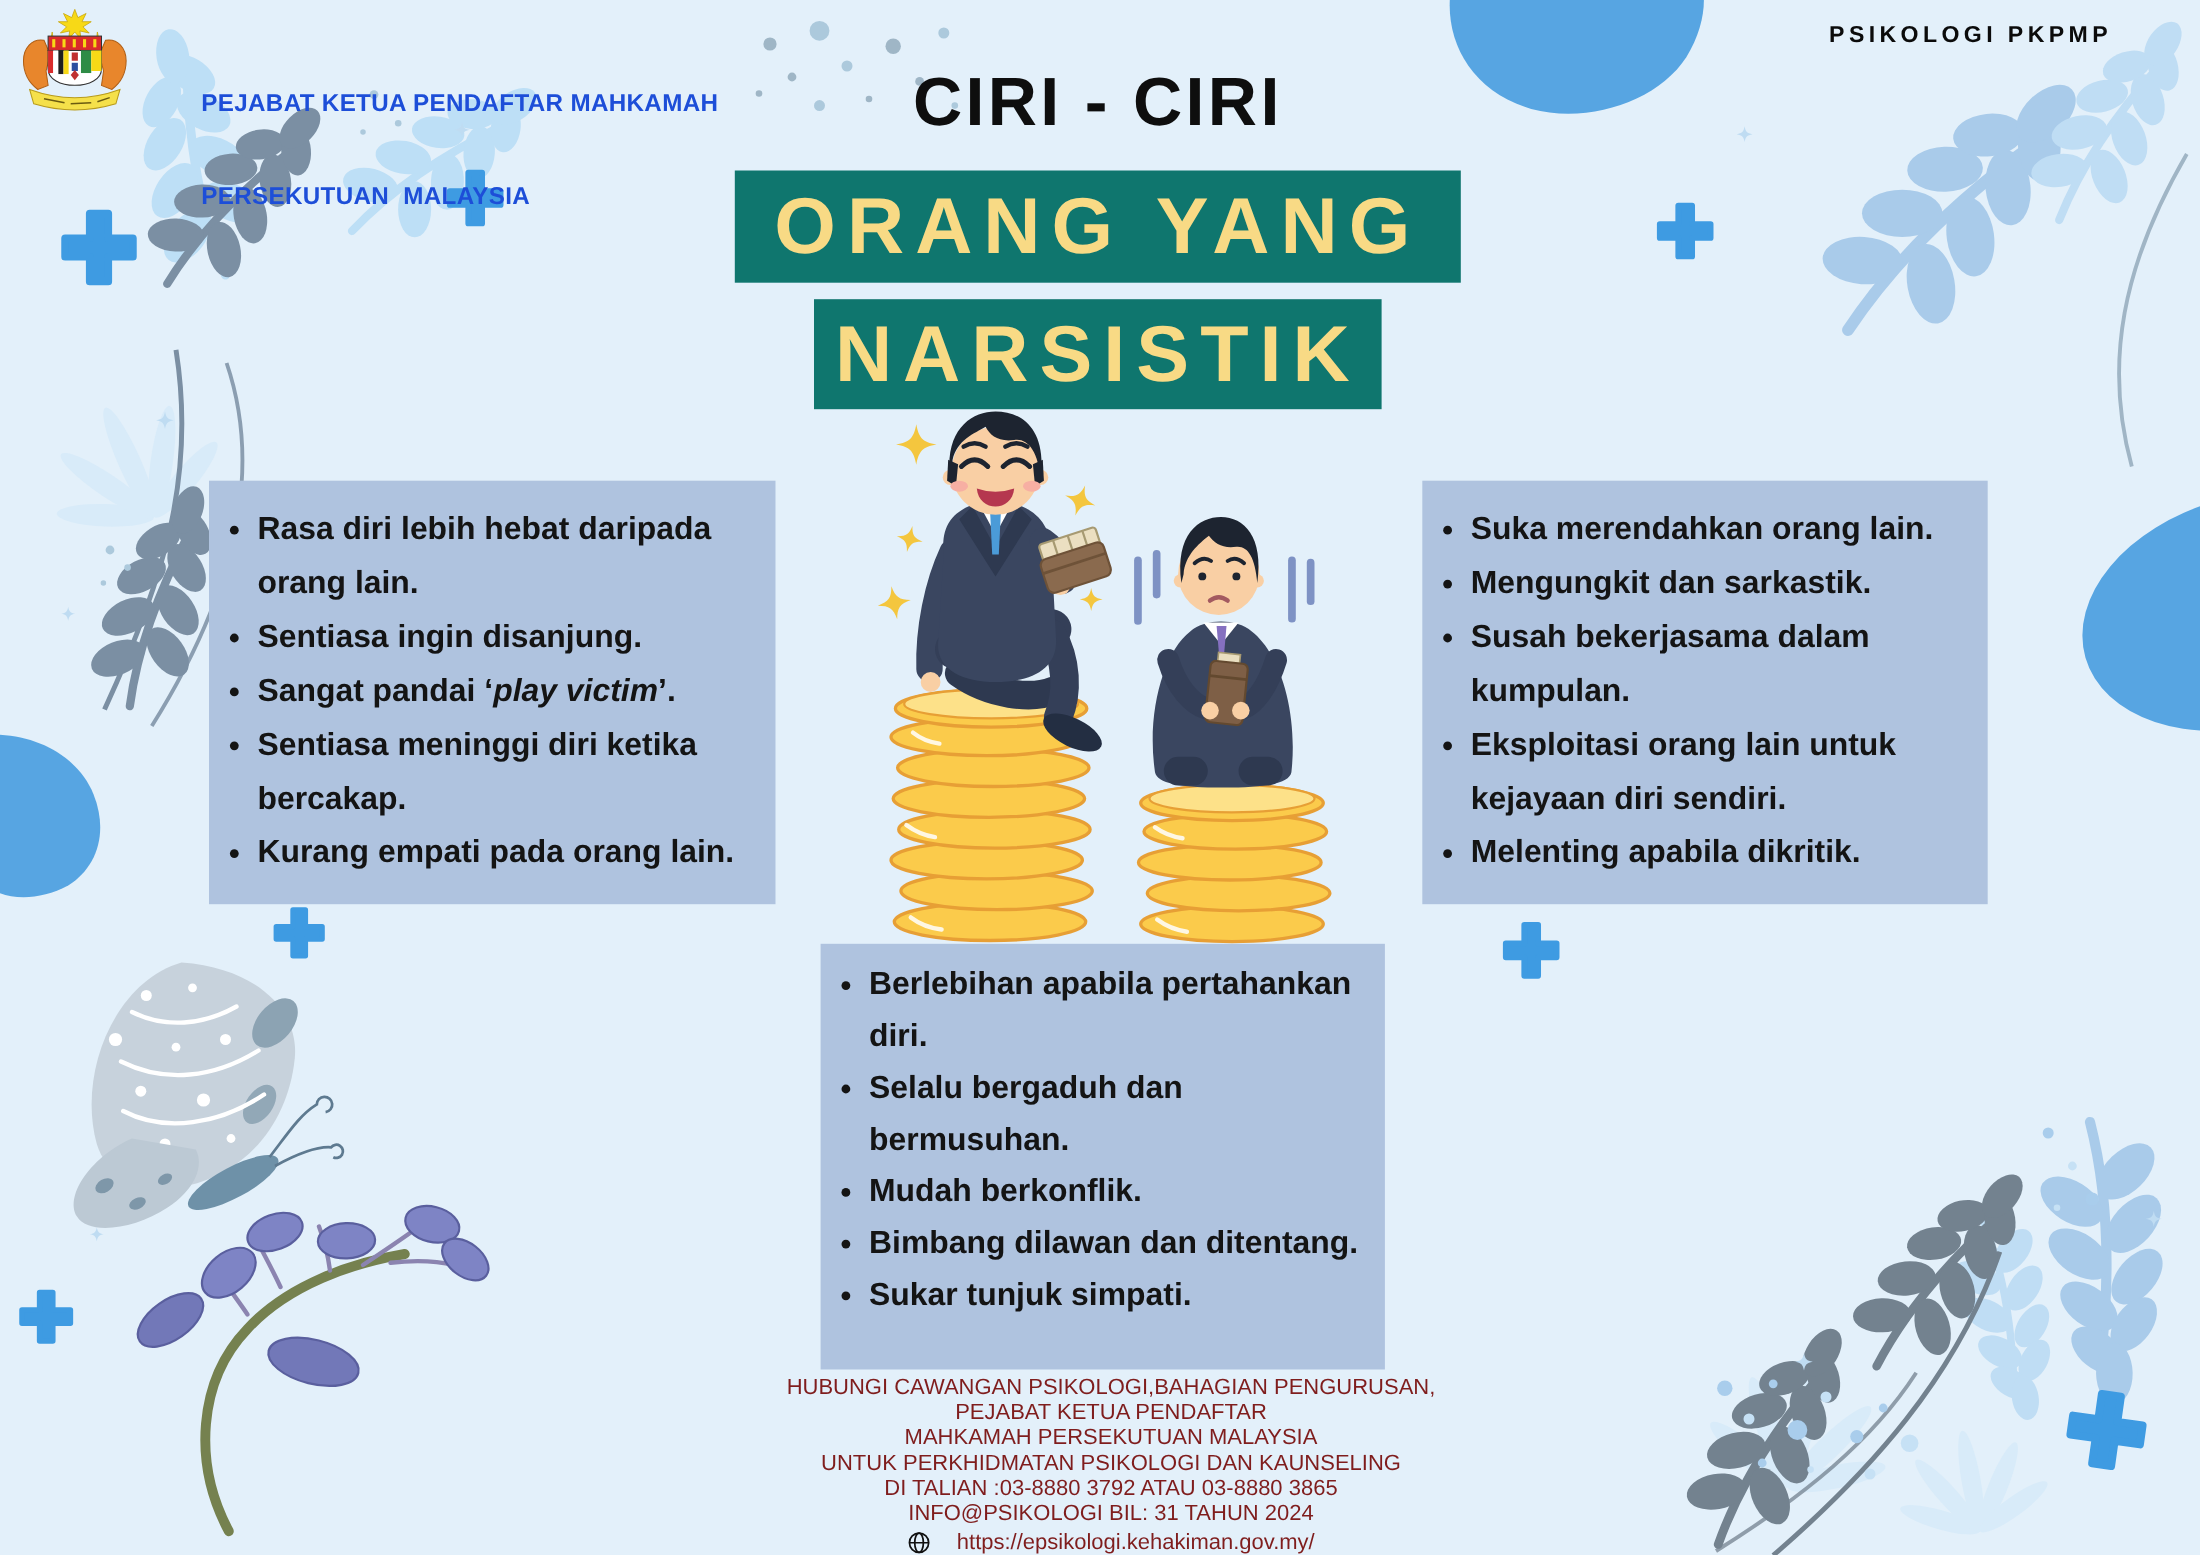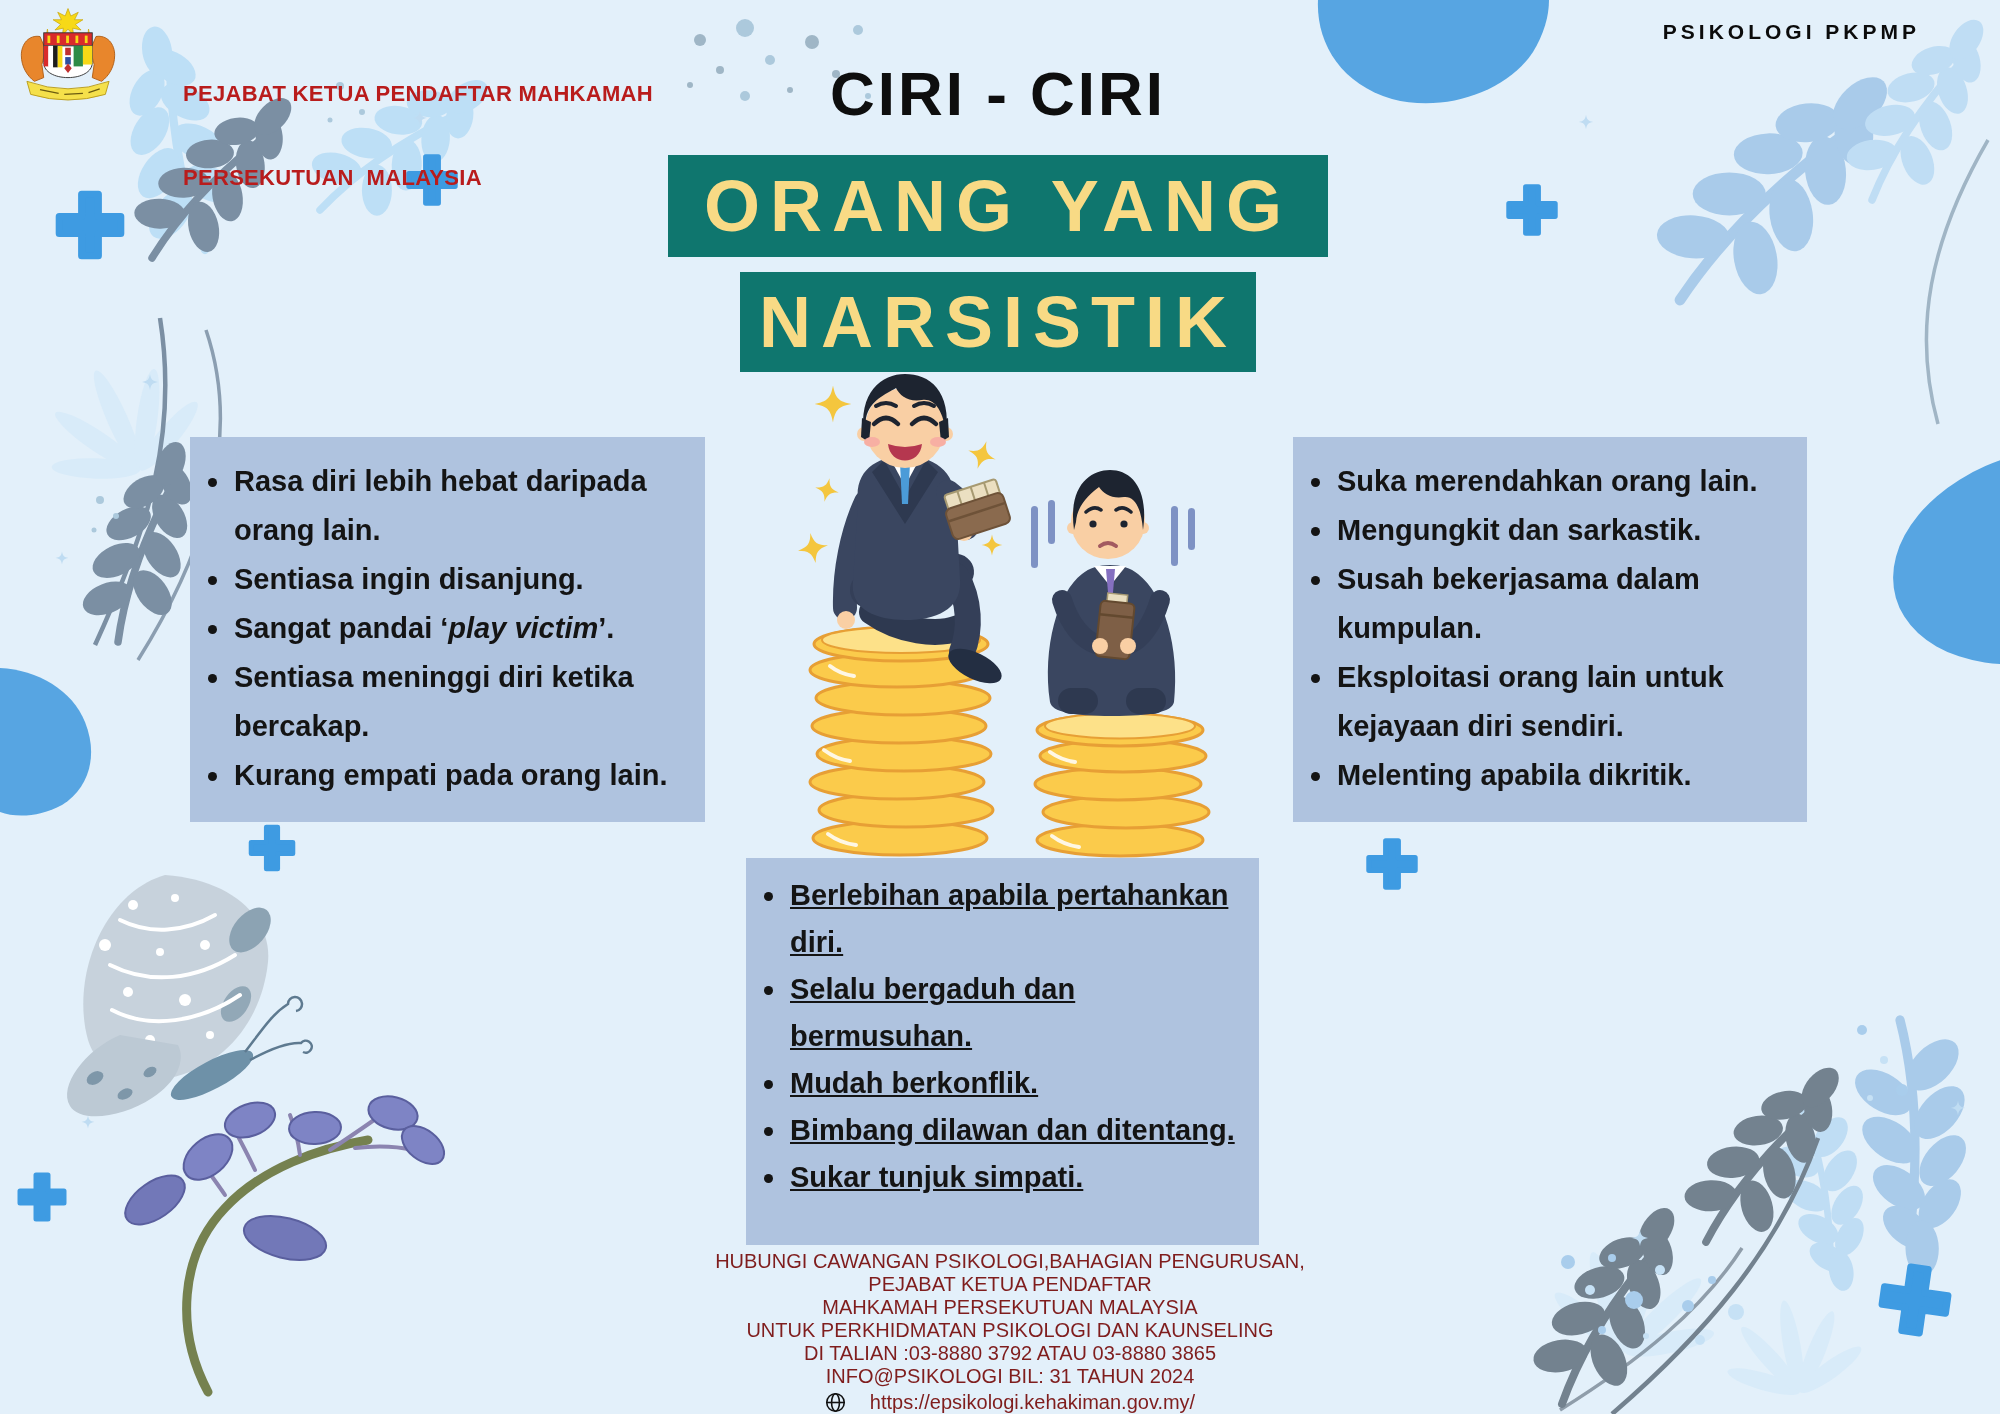--- a/index.html
+++ b/index.html
@@ -4,36 +4,36 @@
 <style>
   html,body{margin:0;padding:0;background:#cfd8e2;}
   .canvas{
     position:relative;width:2000px;height:1414px;overflow:hidden;
     background:#E3F0FA;font-family:"Liberation Sans",sans-serif;
   }
   .deco{position:absolute;left:0;top:0;pointer-events:none;}
   
   .crest{position:absolute;left:12px;top:6px;width:112px;height:104px;z-index:5;}
   .org{position:absolute;left:183px;top:24px;z-index:5;font-weight:700;font-size:22px;
-       line-height:28px;letter-spacing:.3px;color:#b91c1c;white-space:pre;}
+       line-height:28px;letter-spacing:.3px;color:#1d4ed8;white-space:pre;}
   .brand{position:absolute;left:1660px;top:20px;width:260px;z-index:5;font-weight:700;
        font-size:21px;letter-spacing:4px;color:#0b0b0b;text-align:right;}
   
   .kicker{position:absolute;left:598px;top:58px;width:800px;z-index:4;text-align:center;
        font-weight:700;font-size:62px;letter-spacing:3px;color:#0e0e0e;}
   .tbox{position:absolute;z-index:4;background:#0f766e;display:flex;align-items:center;
        justify-content:center;color:#F8DA85;font-weight:700;font-size:72px;letter-spacing:10px;}
   .tbox1{left:668px;top:155px;width:660px;height:102px;}
   .tbox2{left:740px;top:272px;width:516px;height:100px;}
   
   .panel{position:absolute;z-index:3;background:#AFC3DF;color:#141414;}
   .panel ul{list-style:disc outside;margin:0;padding:20px 24px 0 42px;}
   .panel li{font-weight:700;font-size:29px;line-height:49px;padding-left:2px;}
   .panel-bottom li{line-height:47px;}
-  .panel-bottom ul{padding-top:14px;text-decoration:underline;}
+  .panel-bottom ul{padding-top:14px;}
   .it{font-style:italic;}
   .panel-left{left:190px;top:437px;width:515px;height:385px;}
   .panel-right{left:1293px;top:437px;width:514px;height:385px;}
   .panel-bottom{left:746px;top:858px;width:513px;height:387px;}
   
   .illus{position:absolute;left:760px;top:370px;z-index:3;}
   
   .footer{position:absolute;left:700px;top:1250px;width:620px;z-index:4;text-align:center;
        color:#7f1d1d;font-size:20px;line-height:23px;font-weight:400;}
   .footer-site{display:flex;align-items:center;justify-content:center;gap:24px;margin-top:3px;}

